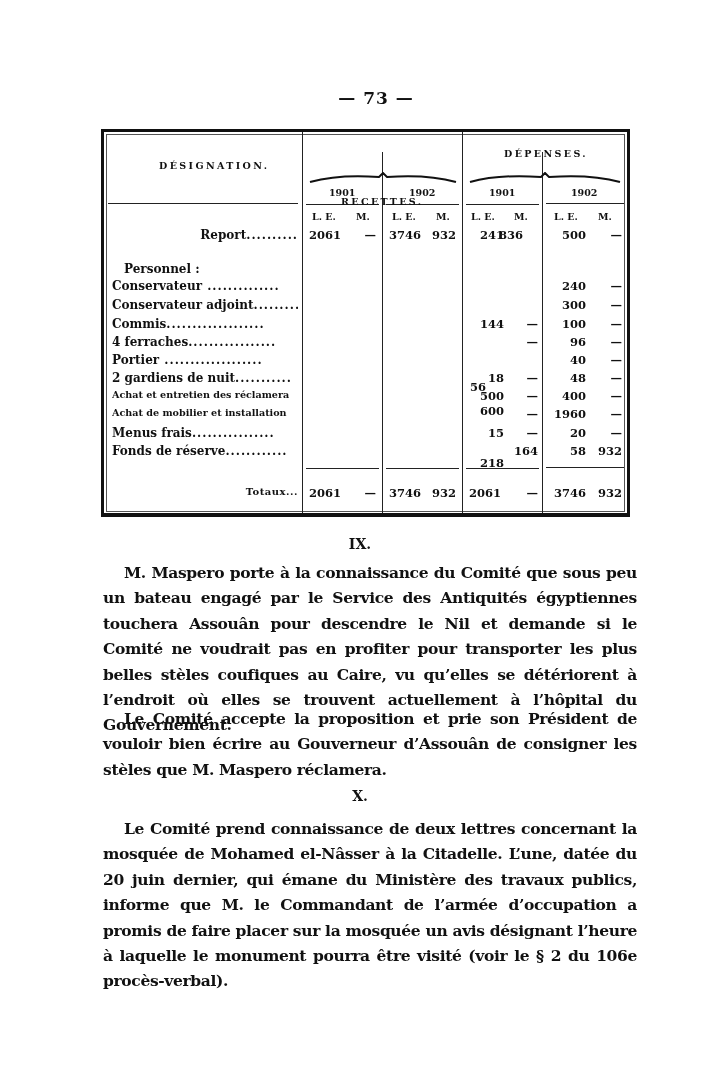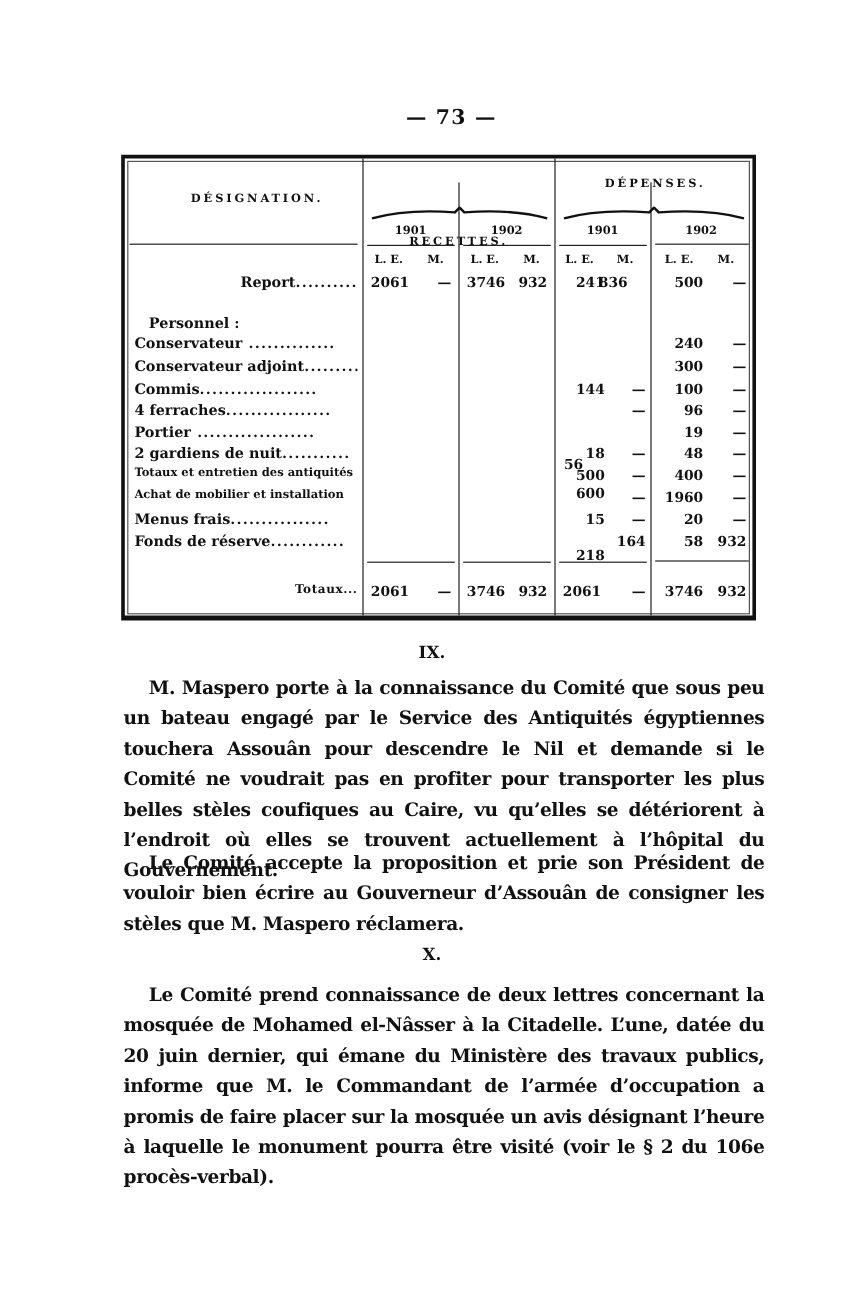--- a/index.html
+++ b/index.html
@@ -114,32 +114,32 @@
     <div class="label" style="top:203px;"><span>4 ferraches</span><span class="dots">.................</span></div>
     <div class="num" style="left:344px; width:38px; top:203px;margin-top:45px;">56</div>
     <div class="num" style="left:402px; width:32px; top:203px;">—</div>
     <div class="num" style="left:442px; width:40px; top:203px;">96</div>
     <div class="num" style="left:488px; width:30px; top:203px;">—</div>
   </div>
   <div>
     <div class="label" style="top:221px;"><span>Portier</span><span class="dots"> ...................</span></div>
     <div class="num" style="left:362px; width:38px; top:221px;"></div>
     <div class="num" style="left:402px; width:32px; top:221px;"></div>
-    <div class="num" style="left:442px; width:40px; top:221px;">19</div>
+    <div class="num" style="left:442px; width:40px; top:221px;">40</div>
     <div class="num" style="left:488px; width:30px; top:221px;">—</div>
   </div>
   <div>
     <div class="label" style="top:239px;"><span>2 gardiens de nuit</span><span class="dots">...........</span></div>
     <div class="num" style="left:362px; width:38px; top:239px;">18</div>
     <div class="num" style="left:402px; width:32px; top:239px;">—</div>
     <div class="num" style="left:442px; width:40px; top:239px;">48</div>
     <div class="num" style="left:488px; width:30px; top:239px;">—</div>
   </div>
   <div>
-    <div class="label" style="top:257px; font-size:9.6px;"><span>Totaux et entretien des antiquités</span></div>
+    <div class="label" style="top:257px; font-size:9.6px;"><span>Achat et entretien des réclamera</span></div>
     <div class="num" style="left:362px; width:38px; top:257px;">500</div>
     <div class="num" style="left:402px; width:32px; top:257px;">—</div>
     <div class="num" style="left:442px; width:40px; top:257px;">400</div>
     <div class="num" style="left:488px; width:30px; top:257px;">—</div>
   </div>
   <div>
     <div class="label" style="top:275px; font-size:9.6px;"><span>Achat de mobilier et installation</span></div>
     <div class="num" style="left:362px; width:38px; top:272px;">600</div>
     <div class="num" style="left:402px; width:32px; top:275px;">—</div>
     <div class="num" style="left:442px; width:40px; top:275px;">1960</div>

